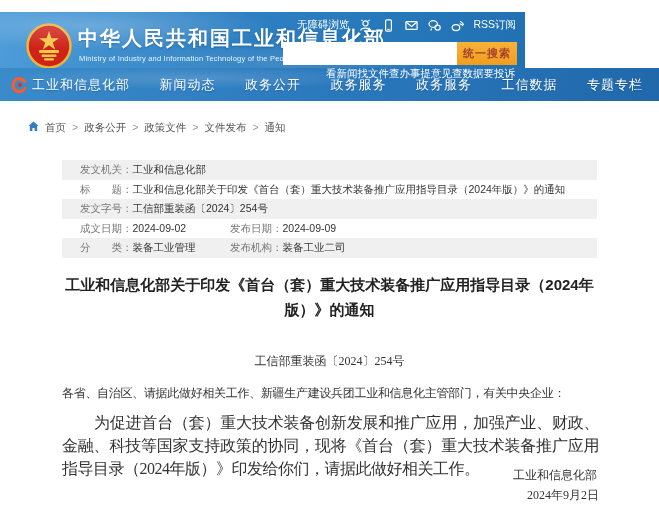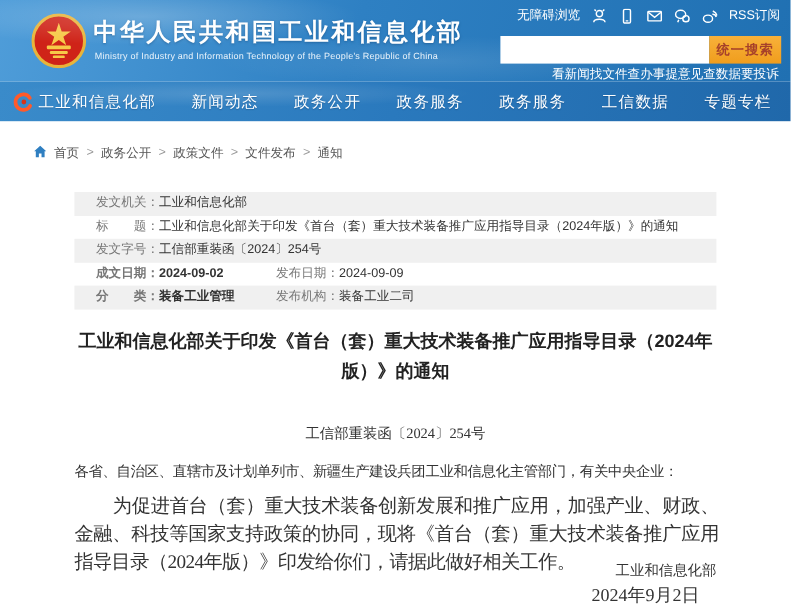--- a/index.html
+++ b/index.html
@@ -1,20 +1,20 @@
 <!DOCTYPE html>
 <html><head>
 <meta charset="utf-8">
 <style>
   html,body{margin:0;padding:0;}
   body{width:659px;height:509px;background:#fff;font-family:"Liberation Sans","DejaVu Sans",sans-serif;}
   .page{position:relative;width:659px;height:509px;overflow:hidden;background:#fff;}
 
   
-  .header{position:absolute;top:0;left:0;width:659px;height:68px;
+  .header{position:absolute;top:12px;left:0;width:525px;height:68px;
     background:linear-gradient(105deg,#4f9dd9 0%,#2e80c3 45%,#2070b2 100%);}
   .header::after{content:"";position:absolute;inset:0;
     background:radial-gradient(ellipse 300px 40px at 18% 20%,rgba(255,255,255,.22),transparent 60%),
                radial-gradient(ellipse 260px 30px at 55% 75%,rgba(255,255,255,.10),transparent 70%);
     pointer-events:none;}
   .emblem{position:absolute;left:26px;top:11px;width:46px;height:46px;}
   .site-name{position:absolute;left:78px;top:13px;font-size:20px;font-weight:bold;color:#fff;letter-spacing:2px;white-space:nowrap;text-shadow:0 1px 2px rgba(0,40,80,.35);}
   .site-name-en{position:absolute;left:79px;top:42px;font-size:7.5px;color:#e9f3fb;white-space:nowrap;letter-spacing:.2px;}
 
   .top-tools{position:absolute;right:9px;top:6px;display:flex;align-items:center;gap:9px;color:#fff;font-size:10.5px;z-index:3;}
@@ -43,35 +43,35 @@
   .breadcrumb{position:absolute;top:121px;left:28px;display:flex;gap:6px;font-size:10.5px;color:#555;}
   .crumb{color:#555;cursor:pointer;white-space:nowrap;}
   .crumb-sep{color:#999;}
   .home-icon svg{width:11px;height:11px;fill:#2f7fc1;display:block;}
 
   
   .meta-table{position:absolute;top:160px;left:62px;width:535px;font-size:10.5px;}
   .meta-row{display:flex;height:19.5px;line-height:19.5px;padding:0 18px;box-sizing:border-box;}
   .meta-row.alt{background:#f0f0f0;}
   .meta-cell{display:flex;white-space:nowrap;overflow:hidden;}
-  .meta-row.two .meta-cell:first-child{width:150px;flex:none;font-weight:bold;}
+  .meta-row.two .meta-cell:first-child{width:150px;flex:none;}
   .meta-label{color:#777;white-space:pre;}
   .meta-value{color:#333;}
 
   
   .doc{font-family:"Liberation Serif","DejaVu Serif",serif;color:#333;}
   .doc-title{position:absolute;top:272px;left:60px;width:539px;text-align:center;
     font-family:"Liberation Sans","DejaVu Sans",sans-serif;
     font-size:15px;font-weight:bold;color:#222;line-height:25px;}
   .doc-number{position:absolute;top:353px;left:60px;width:539px;text-align:center;font-size:12px;}
   .doc-salutation{position:absolute;top:385px;left:62px;width:537px;font-size:12px;letter-spacing:-.3px;white-space:nowrap;}
   .doc-body{position:absolute;top:411px;left:62px;width:537px;font-size:16px;line-height:23px;
     text-indent:2em;letter-spacing:-.5px;text-align:justify;}
   .doc-signer{position:absolute;top:467px;right:62px;font-size:12px;}
-  .doc-date{position:absolute;top:487px;right:76px;font-size:15px;}
+  .doc-date{position:absolute;top:487px;right:60px;font-size:12px;}
 </style>
 </head>
 <body>
 
 <div class="page">
 
   <div class="header">
     <svg class="emblem" viewBox="0 0 46 46">
       <circle cx="23" cy="23" r="21.5" fill="#cf2318" stroke="#e8b43a" stroke-width="2.6"></circle>
       <polygon points="23,8 25.4,15.2 33,15.2 26.8,19.6 29.2,26.8 23,22.3 16.8,26.8 19.2,19.6 13,15.2 20.6,15.2" fill="#f7c948"></polygon>
@@ -206,19 +206,19 @@
         <span class="meta-cell">
           <span class="meta-label">发布机构：</span>
           <span class="meta-value">装备工业二司</span>
         </span>
       </div>
     </div>
 
   <div class="doc">
     <div class="doc-title">工业和信息化部关于印发《首台（套）重大技术装备推广应用指导目录（2024年版）》的通知</div>
     <div class="doc-number">工信部重装函〔2024〕254号</div>
-    <div class="doc-salutation">各省、自治区、直辖市及计划单列市、新疆生产建设兵团工业和信息化主管部门，有关中央企业：</div>
+    <div class="doc-salutation">各省、自治区、请据此做好相关工作、新疆生产建设兵团工业和信息化主管部门，有关中央企业：</div>
     <div class="doc-body">为促进首台（套）重大技术装备创新发展和推广应用，加强产业、财政、金融、科技等国家支持政策的协同，现将《首台（套）重大技术装备推广应用指导目录（2024年版）》印发给你们，请据此做好相关工作。</div>
     <div class="doc-signer">工业和信息化部</div>
     <div class="doc-date">2024年9月2日</div>
   </div>
 
 </div>
 
 </body></html>

